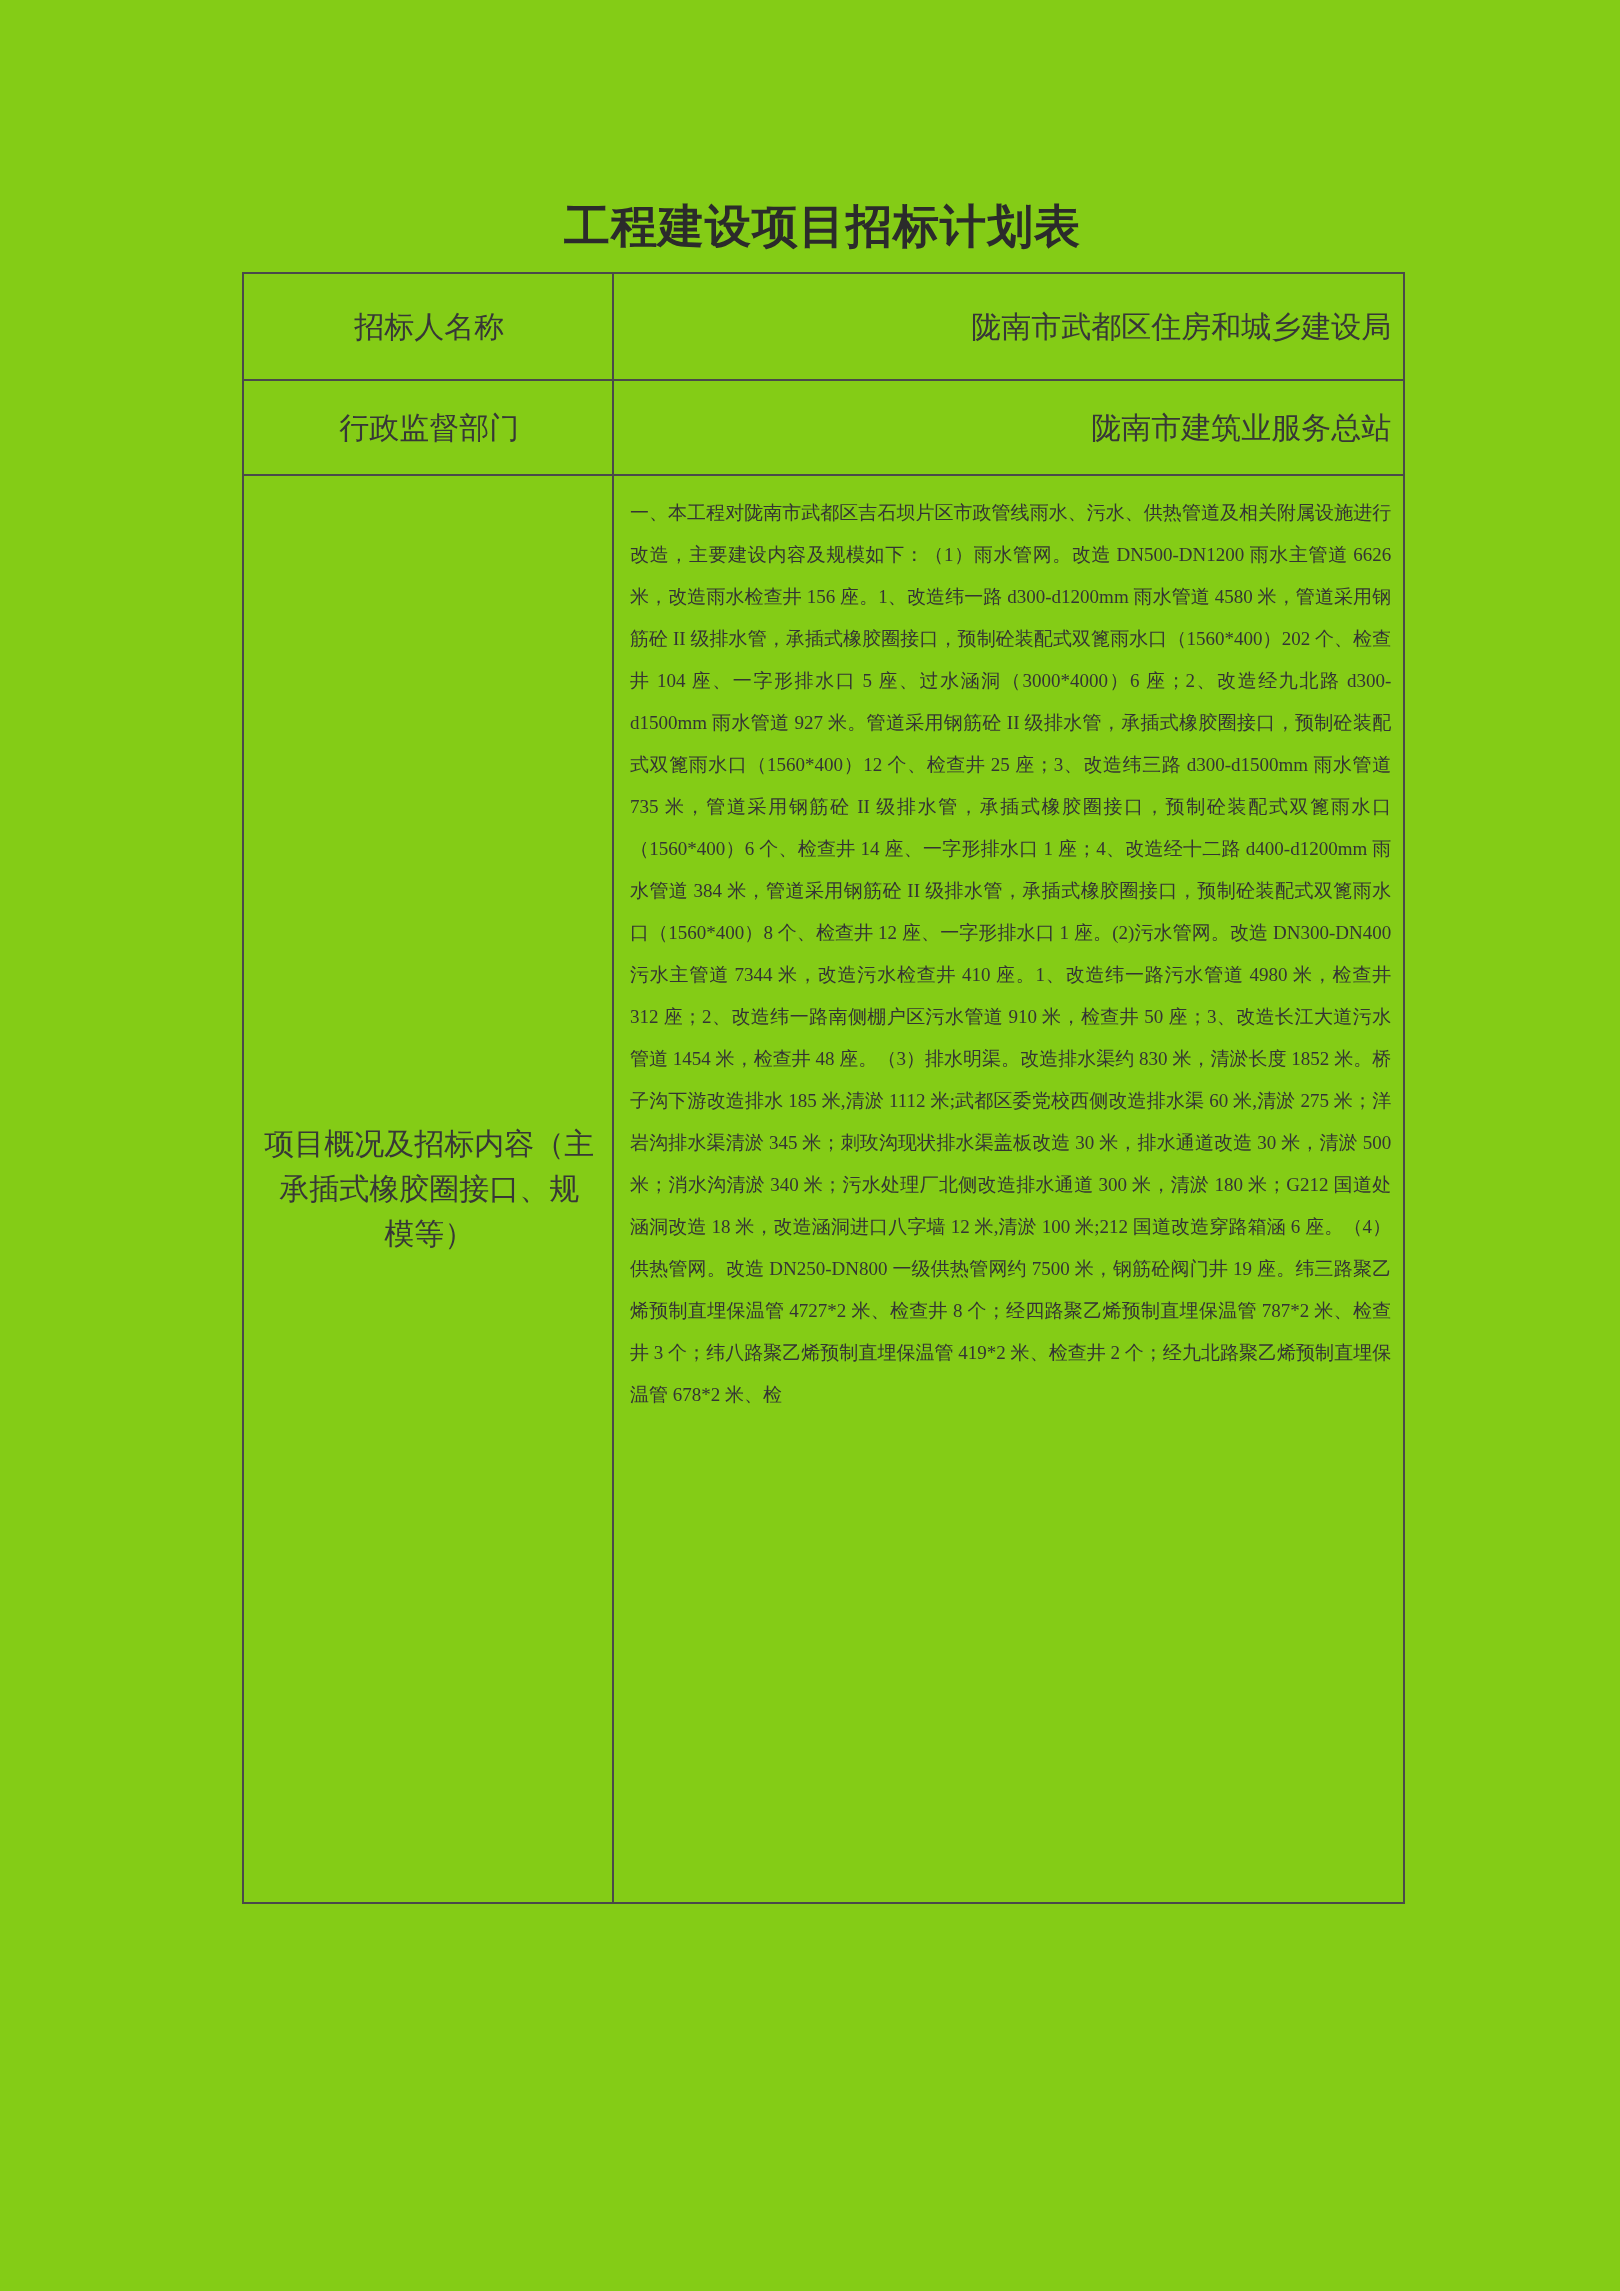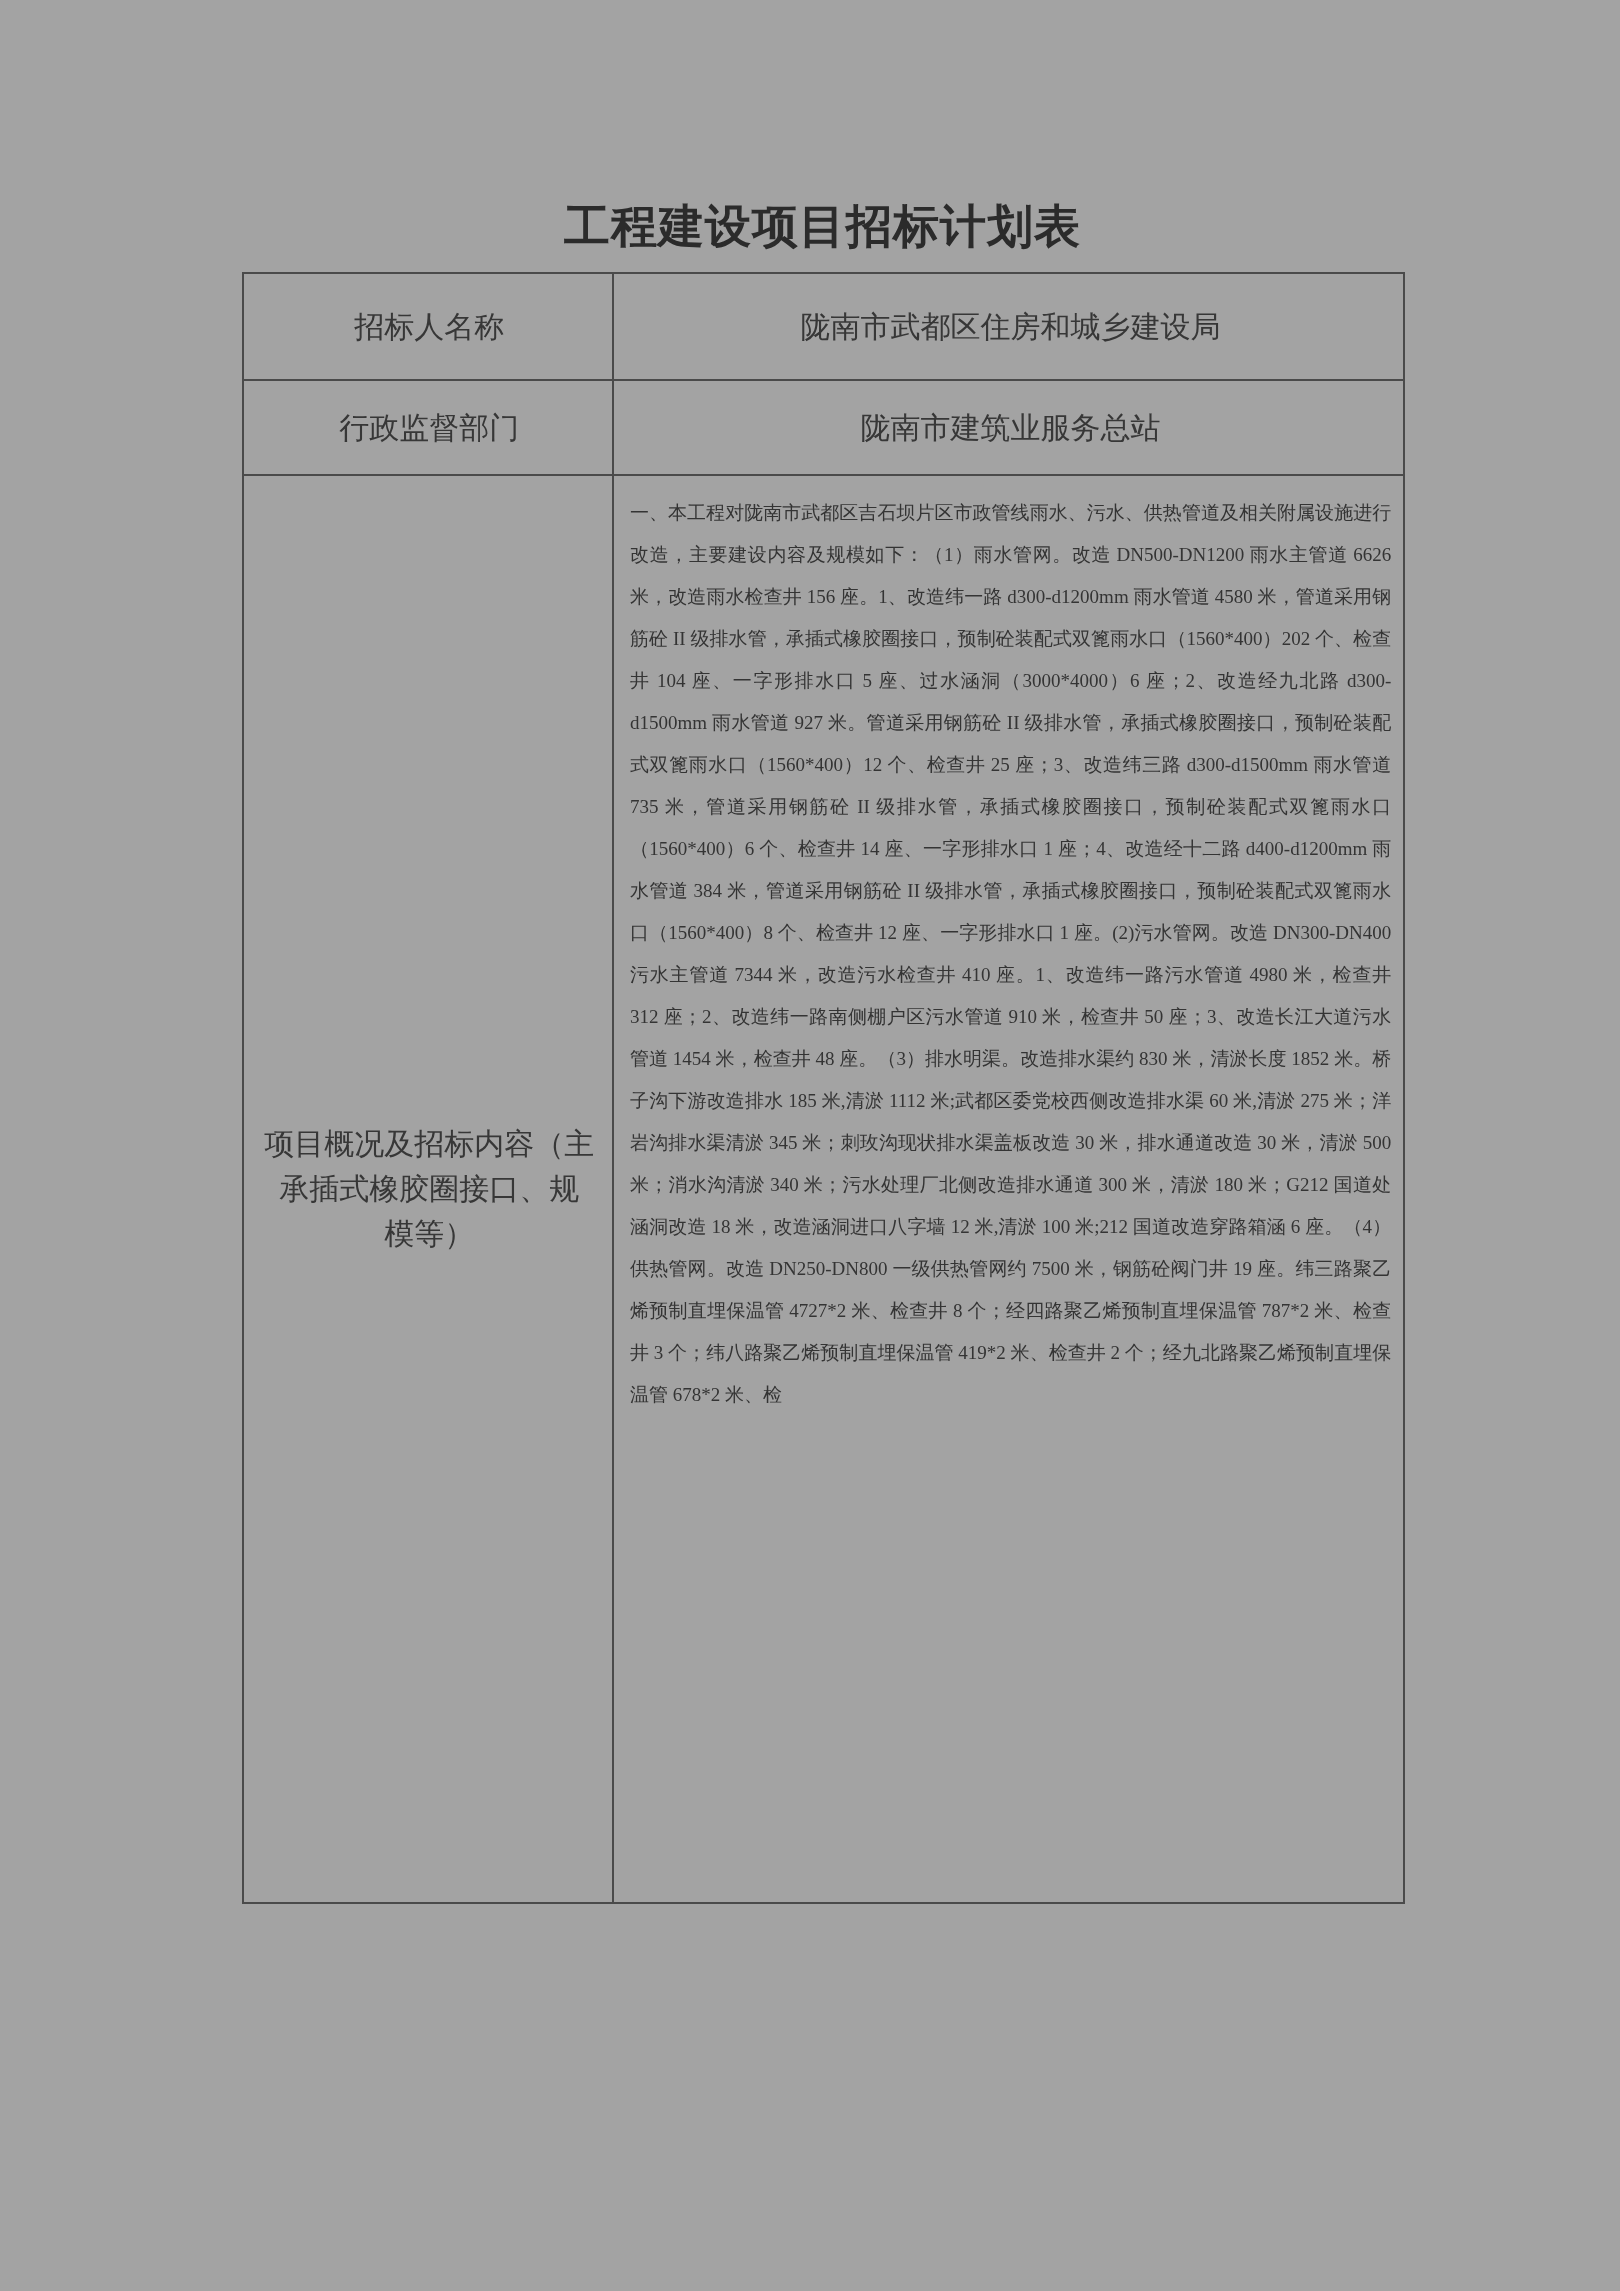--- a/index.html
+++ b/index.html
@@ -5,21 +5,21 @@
   html, body {
     margin: 0;
     padding: 0;
     background: #e9e9e7;
   }
   .page {
     position: relative;
     width: 1620px;
     height: 2292px;
     margin: 0 auto;
-    background: #a3a3a3;
+    background: #84cc16;
     font-family: "Liberation Serif", "DejaVu Serif", serif;
     color: #333333;
     overflow: hidden;
   }
   .doc-title {
     position: absolute;
     top: 196px;
     left: 242px;
     width: 1161px;
     text-align: center;
@@ -49,21 +49,21 @@
     border: 2.9px solid #454545;
   }
   col.col-label { width: 370px; }
   col.col-value { width: 791px; }
 
   .label-cell {
     text-align: center;
     padding: 3.9px 13.7px;
   }
   .value-cell {
-    text-align: center;
+    text-align: right;
     padding: 3.9px 11.8px;
   }
   tr.row-bidder td     { height: 97px; }
   tr.row-project td    { height: 90px; }
   tr.row-supervisor td { height: 85px; }
   tr.row-approval td   { height: 119px; }
   tr.row-overview td   { height: 1411px; }
 
   .line { display: block; }
 

